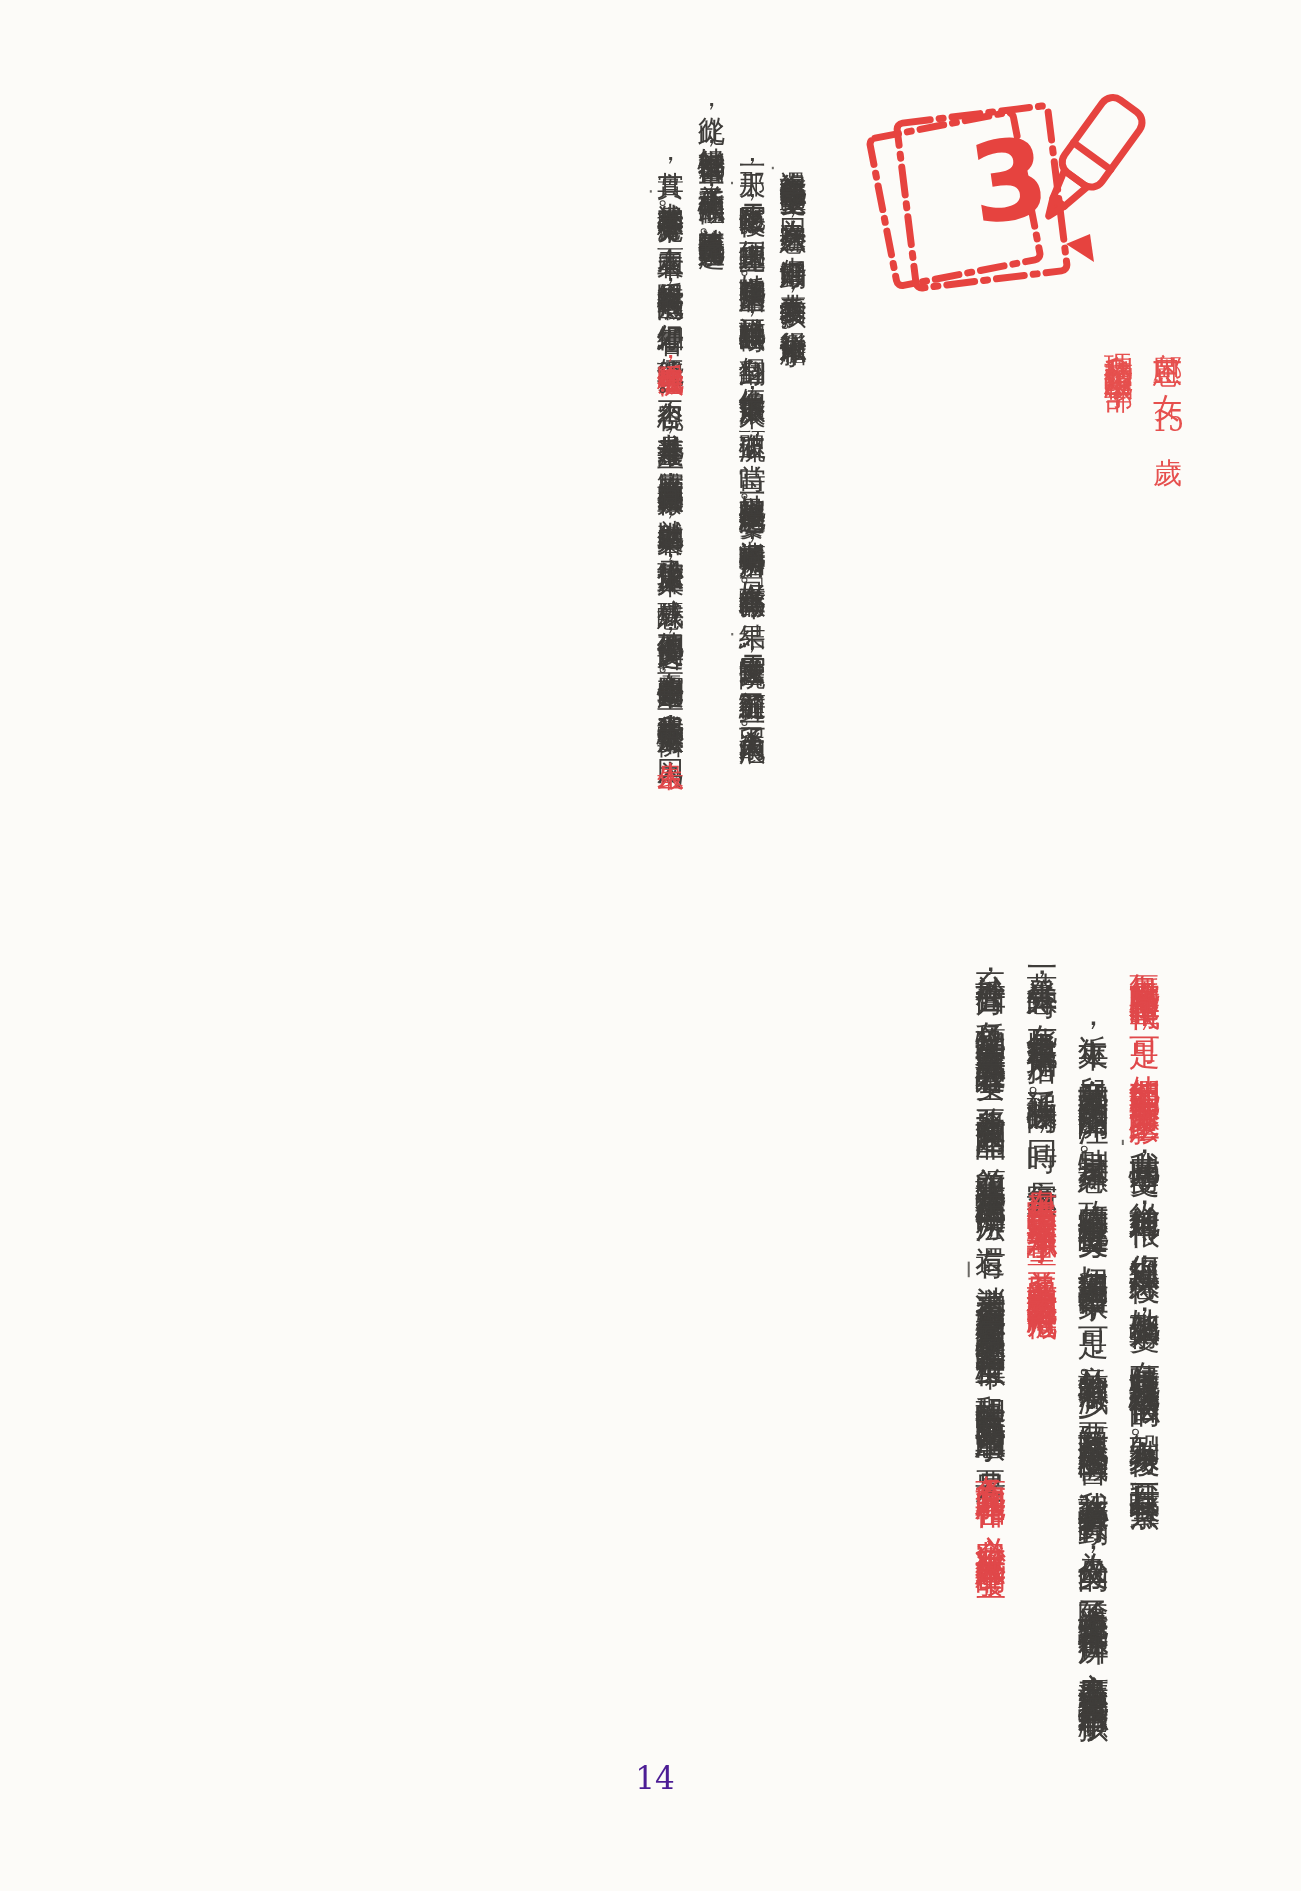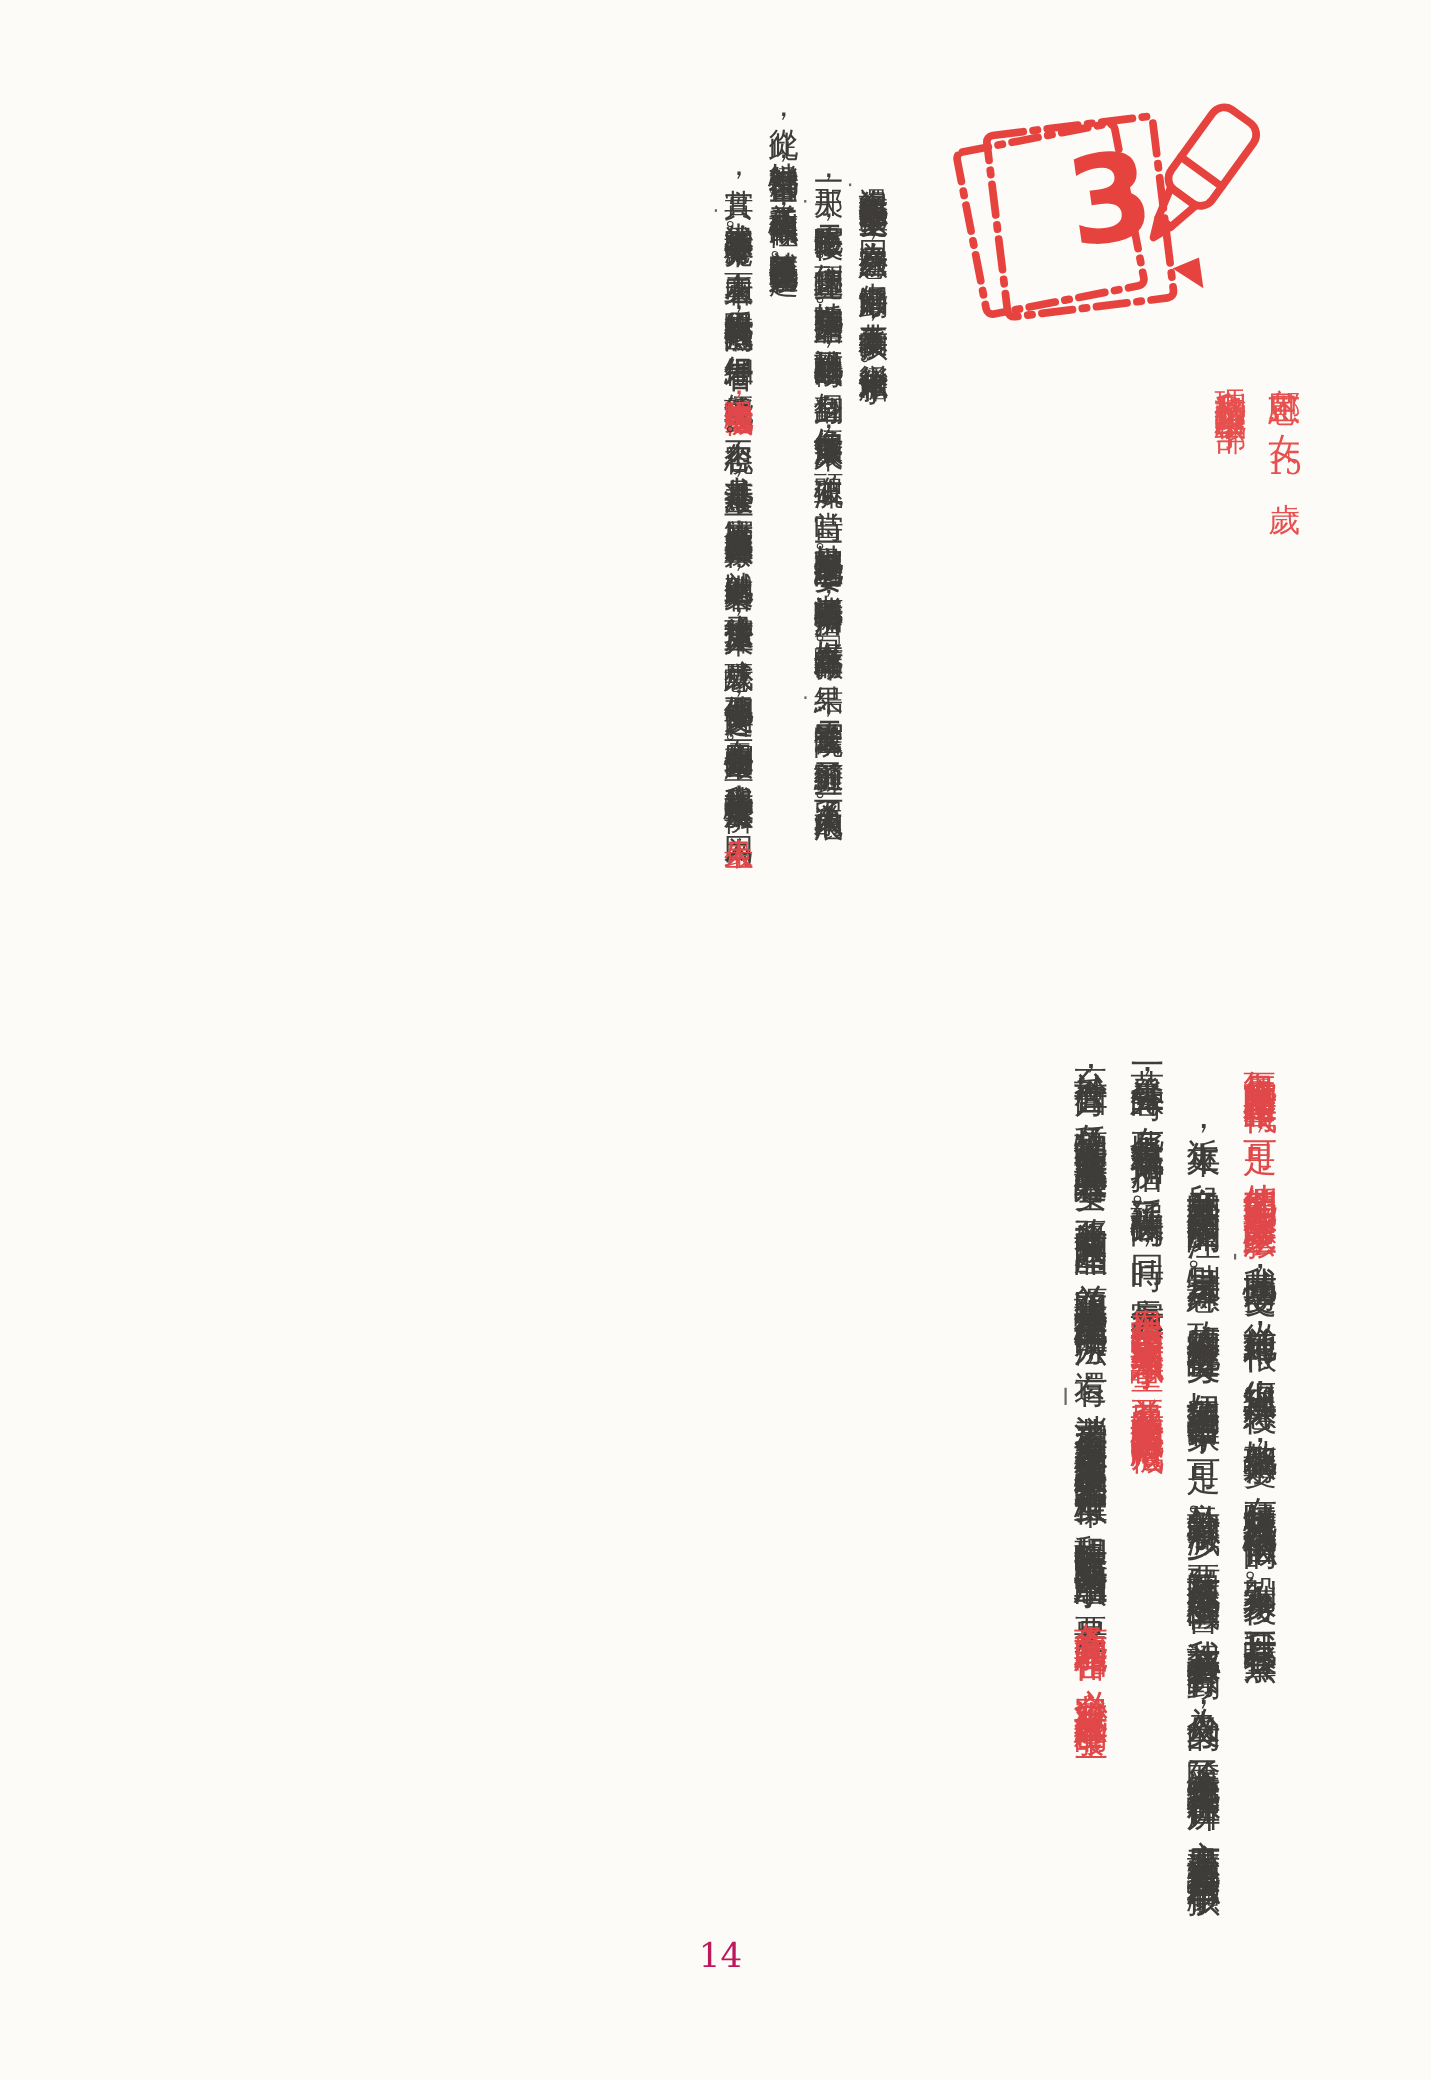--- a/index.html
+++ b/index.html
@@ -57,21 +57,21 @@
     writing-mode:vertical-rl;text-orientation:mixed;
     color:#e6504e;
     font-size:29px;line-height:49px;letter-spacing:3px;
   }
   .author .col{margin:0;}
   .tcy{text-combine-upright:all;}
   
   .page-num{
     position:absolute;left:600px;top:1760px;width:110px;
     text-align:center;
-    font-size:31px;color:#be185d;
+    font-size:31px;color:#4c1d95;
     font-family:"DejaVu Serif","Liberation Serif",serif;
   }
 </style>
 </head>
 <body>
 
 <div class="page">
 
   <div class="stamp">
     <svg viewBox="0 0 335 220" width="335" height="220" aria-hidden="true">

